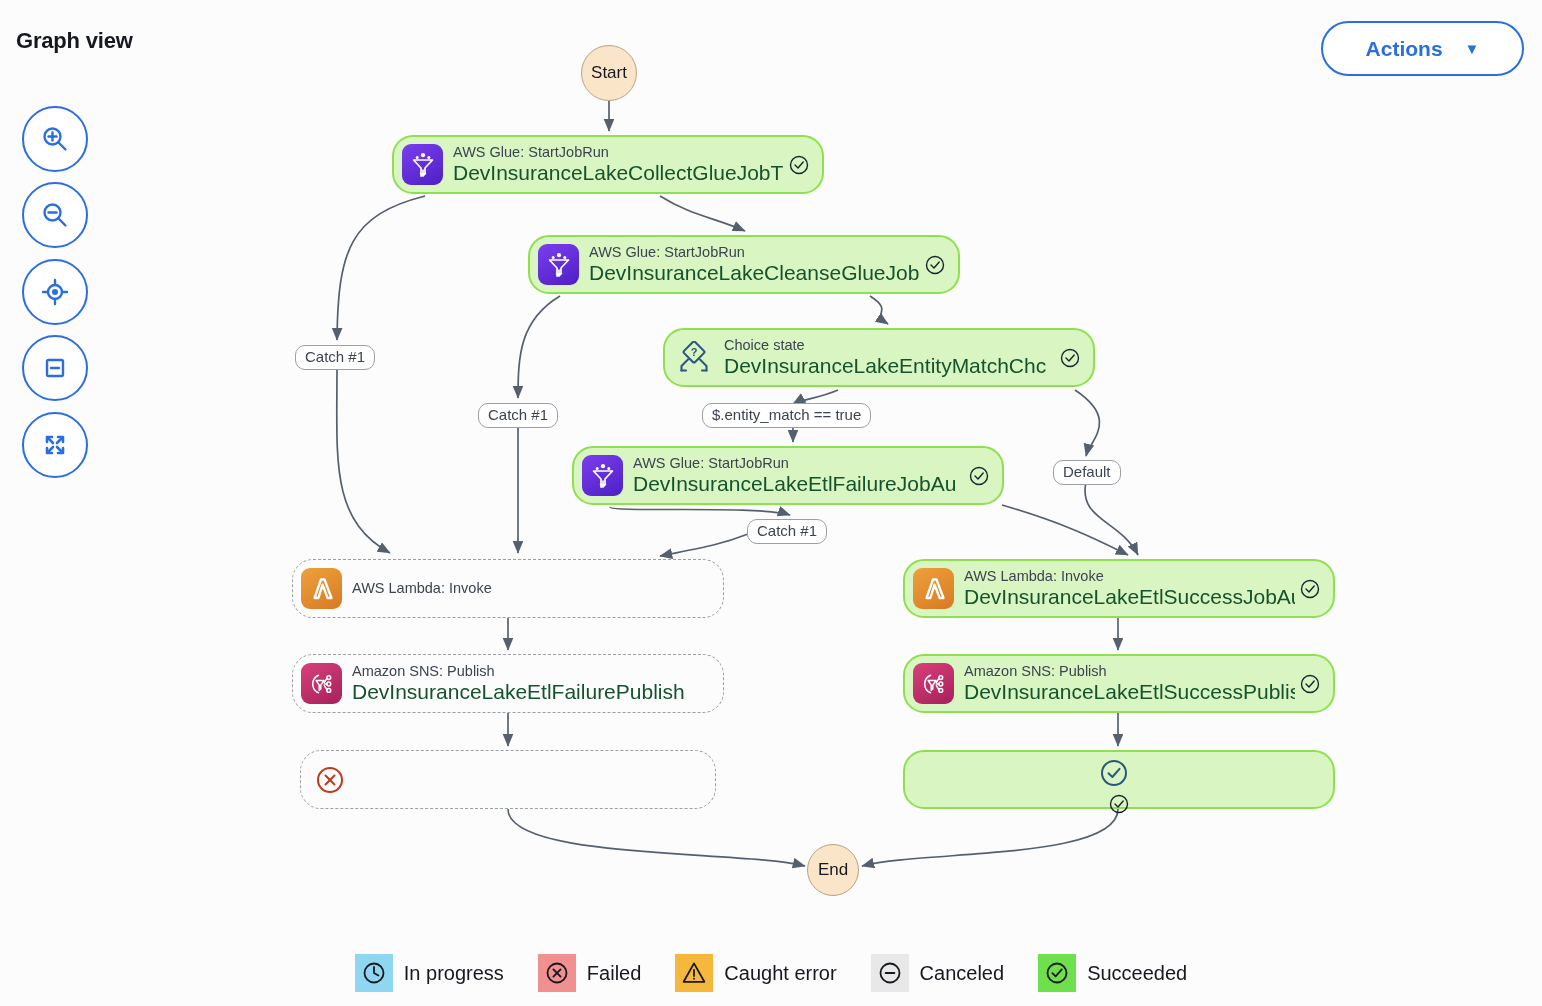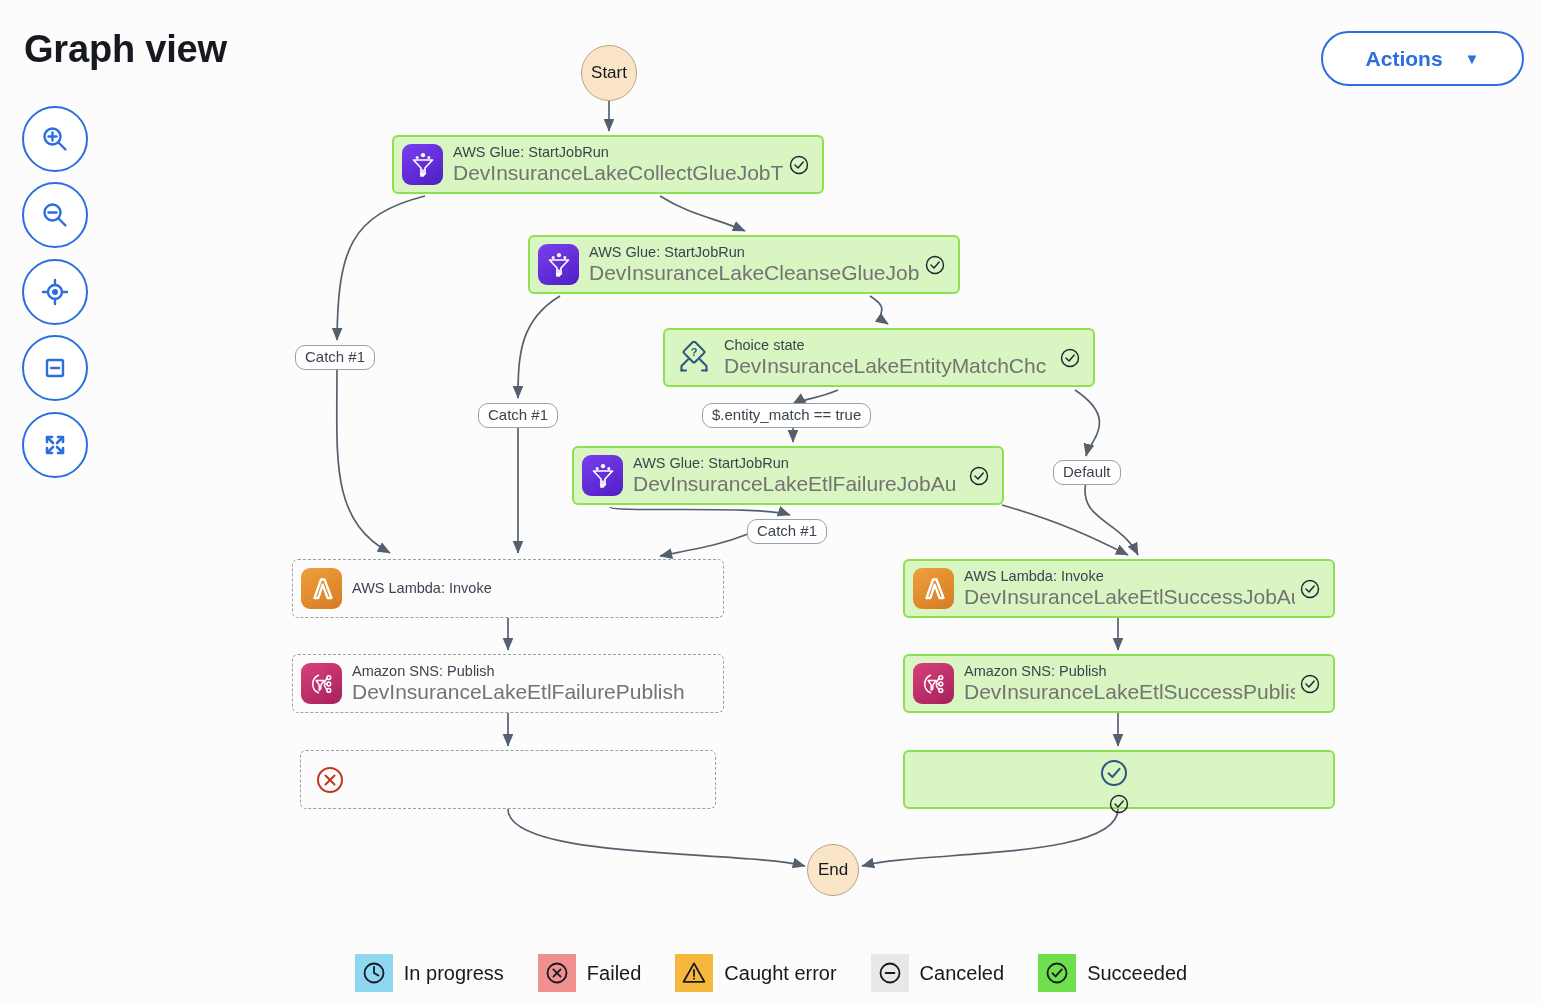--- a/index.html
+++ b/index.html
@@ -8,32 +8,31 @@
     width: 1542px; height: 1006px;
     background: #fcfcfc;
     font-family: "Liberation Sans", sans-serif;
     overflow: hidden;
   }
   #root { position: relative; width: 1542px; height: 1006px; background: #fcfcfc; }
 
   
   #page-title {
     position: absolute; left: 16px; top: 28px;
-    font-size: 38px; font-weight: bold; color: #16191f;
+    font-size: 22px; font-weight: bold; color: #16191f;
     letter-spacing: -0.2px;
-    margin-left: 8px;
   }
   #actions-button {
     position: absolute; right: 18px; top: 21px;
     width: 203px; height: 55px;
     border: 2px solid #2a6ee0; border-radius: 28px;
     background: #ffffff; color: #2a6ee0;
     font-size: 21px; font-weight: bold;
     display: flex; align-items: center; justify-content: center; gap: 22px;
-    cursor: pointer; user-select: none; margin-top: 10px;
+    cursor: pointer; user-select: none;
   }
   #actions-button .caret { font-size: 15px; line-height: 1; }
 
   
   .tool-btn {
     position: absolute; left: 22px;
     width: 66px; height: 66px; border-radius: 50%;
     border: 2.5px solid #2a6ee0; background: #ffffff;
     display: flex; align-items: center; justify-content: center;
     cursor: pointer;
@@ -48,21 +47,21 @@
   .terminal {
     position: absolute; border-radius: 50%;
     background: #fae5c8; border: 1.4px solid #b9a382;
     display: flex; align-items: center; justify-content: center;
     font-size: 17px; color: #16191f; font-weight: normal;
   }
 
   
   .node {
     position: absolute; height: 59px;
-    border-radius: 6px;
+    border-radius: 21px;
     display: flex; align-items: center;
     padding: 0 8px 0 8px;
     cursor: pointer;
   }
   .node.executed { background: #d9f5c1; border: 2px solid #8fe04e; }
   .node.skipped  { background: #fcfcfc; border: 1.6px dashed #9aa0a6; }
 
   .node-icon {
     width: 41px; height: 41px; border-radius: 9px;
     flex: 0 0 41px;
@@ -73,21 +72,21 @@
   .node-icon.lambda { background: linear-gradient(150deg,#eda13c 0%,#d87a23 100%); }
   .node-icon.sns    { background: linear-gradient(150deg,#d9407a 0%,#a5215c 100%); }
   .node-icon.plain  { background: transparent; }
 
   .node-text { flex: 1 1 auto; min-width: 0; overflow: hidden; }
   .node-type {
     font-size: 14.5px; color: #3c4450; line-height: 16px;
     white-space: nowrap; margin-bottom: 1px;
   }
   .node-name {
-    font-size: 21px; color: #737373; line-height: 24px;
+    font-size: 21px; color: #14532d; line-height: 24px;
     white-space: nowrap; overflow: hidden;
   }
   .node-status {
     flex: 0 0 auto; width: 22px; height: 22px; margin-left: 4px; margin-right: 4px;
   }
   .node-status svg { display: block; }
 
   
   .edge-label {
     position: absolute;

